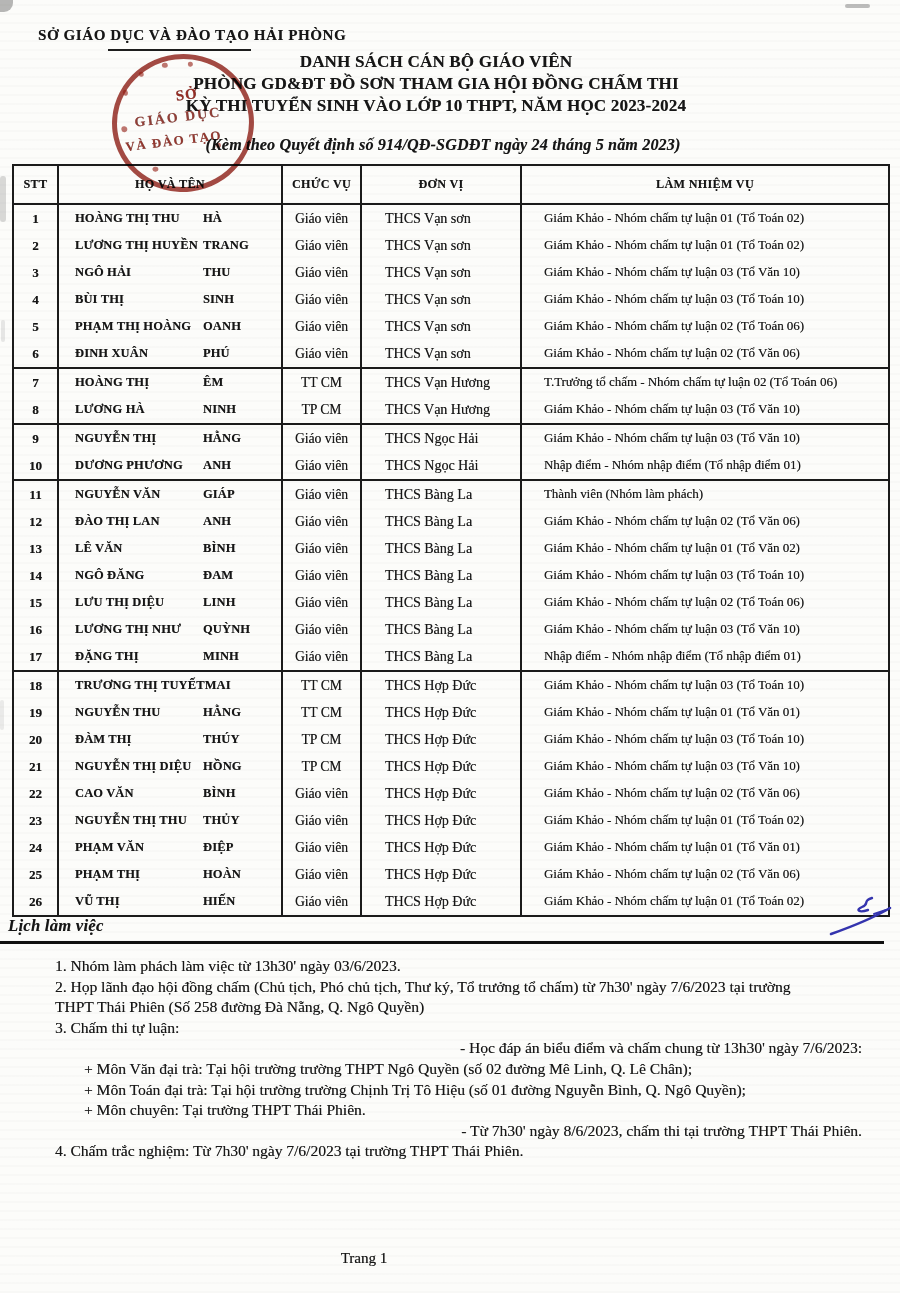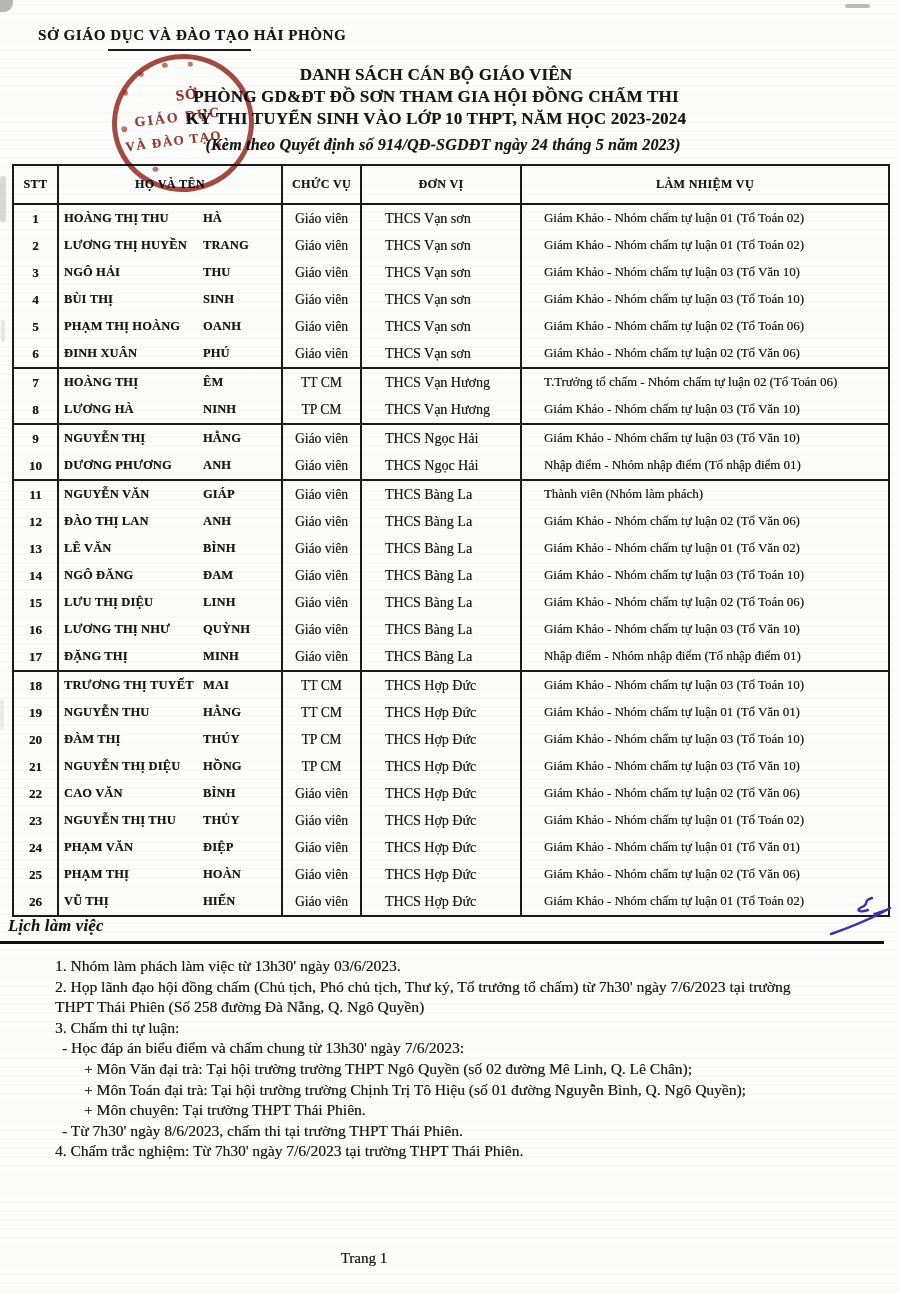--- a/index.html
+++ b/index.html
@@ -8,21 +8,21 @@
     background:#fcfcfa;
     background-image:repeating-linear-gradient(0deg, rgba(0,0,0,0.014) 0 2px, transparent 2px 9px);
     font-family:"Liberation Serif", serif;color:#161616;
     text-shadow:0.25px 0 0 rgba(22,22,22,0.55);
   }
   .org{
     position:absolute;left:38px;top:27px;
     font-size:15px;font-weight:bold;letter-spacing:0.6px;white-space:nowrap;
   }
   .org-underline{position:absolute;left:108px;top:49px;width:143px;height:2.4px;background:#1d1d1d;}
-  .title-block{position:absolute;left:0;top:64px;width:872px;text-align:center;}
+  .title-block{position:absolute;left:0;top:51px;width:872px;text-align:center;}
   .tline{font-size:17px;font-weight:bold;line-height:22px;letter-spacing:0.2px;}
   .decision{
     position:absolute;left:0;top:136px;width:886px;text-align:center;
     font-size:16px;font-weight:bold;font-style:italic;letter-spacing:0.2px;
   }
   
   .stamp{
     position:absolute;left:112px;top:54px;width:132px;height:128px;
     border:5px solid rgba(140,24,16,0.78);border-radius:50%;
     transform:rotate(-7deg);mix-blend-mode:multiply;z-index:5;pointer-events:none;
@@ -52,32 +52,32 @@
   .doc-table th{
     height:37px;font-size:12px;font-weight:bold;letter-spacing:0.4px;
     border-bottom:2.6px solid #1b1b1b;text-align:center;
   }
   .doc-table td{height:27px;}
   tr.group-start td{border-top:2.6px solid #1b1b1b;}
   col.w-stt{width:45px;}col.w-name{width:224px;}col.w-role{width:79px;}
   col.w-unit{width:160px;}col.w-task{width:368px;}
   td.stt{text-align:center;font-weight:bold;font-size:13px;}
   td.name{font-weight:bold;font-size:12.4px;letter-spacing:0.2px;}
-  td.name .nwrap{display:flex;align-items:center;padding-left:5px;}
+  td.name .nwrap{display:flex;align-items:center;padding-left:16px;}
   td.name .ho{flex:1 1 auto;}
   td.name .ten{flex:0 0 78px;}
   td.role{text-align:center;font-size:13.6px;margin-left:36px;}
   td.unit{font-size:14px;padding-left:23px;}
   td.task{font-size:12.9px;padding-left:22px;}
   
   .sched-head{position:absolute;left:8px;top:916px;font-size:16.5px;font-weight:bold;font-style:italic;letter-spacing:0.3px;}
   .sig{position:absolute;left:826px;top:893px;z-index:4;}
   .rule{position:absolute;left:0;top:941px;width:884px;height:3px;background:#101010;}
   .notes{position:absolute;left:0;top:956px;width:862px;font-size:15.5px;line-height:20.6px;}
-  .note.i0{margin-left:62px;}
+  .note.i0{margin-left:62px;text-align:right;}
   .note.i1{margin-left:55px;}
   .note.i2{margin-left:84px;}
   .footer{position:absolute;left:0;top:1250px;width:728px;text-align:center;font-size:15px;}
   
   .speck{position:absolute;pointer-events:none;}
   .n1{left:0;top:0;width:13px;height:12px;background:#4e4e4e;opacity:.4;border-radius:0 0 9px 0;}
   .n2{left:845px;top:4px;width:25px;height:4px;background:#6f6f6f;opacity:.45;border-radius:2px;}
   .n3{left:0;top:176px;width:6px;height:46px;background:#8d8d8d;opacity:.32;border-radius:3px;}
   .n4{left:1px;top:320px;width:4px;height:22px;background:#9a9a9a;opacity:.22;border-radius:2px;}
   .n5{left:0;top:700px;width:4px;height:30px;background:#9a9a9a;opacity:.18;border-radius:2px;}

